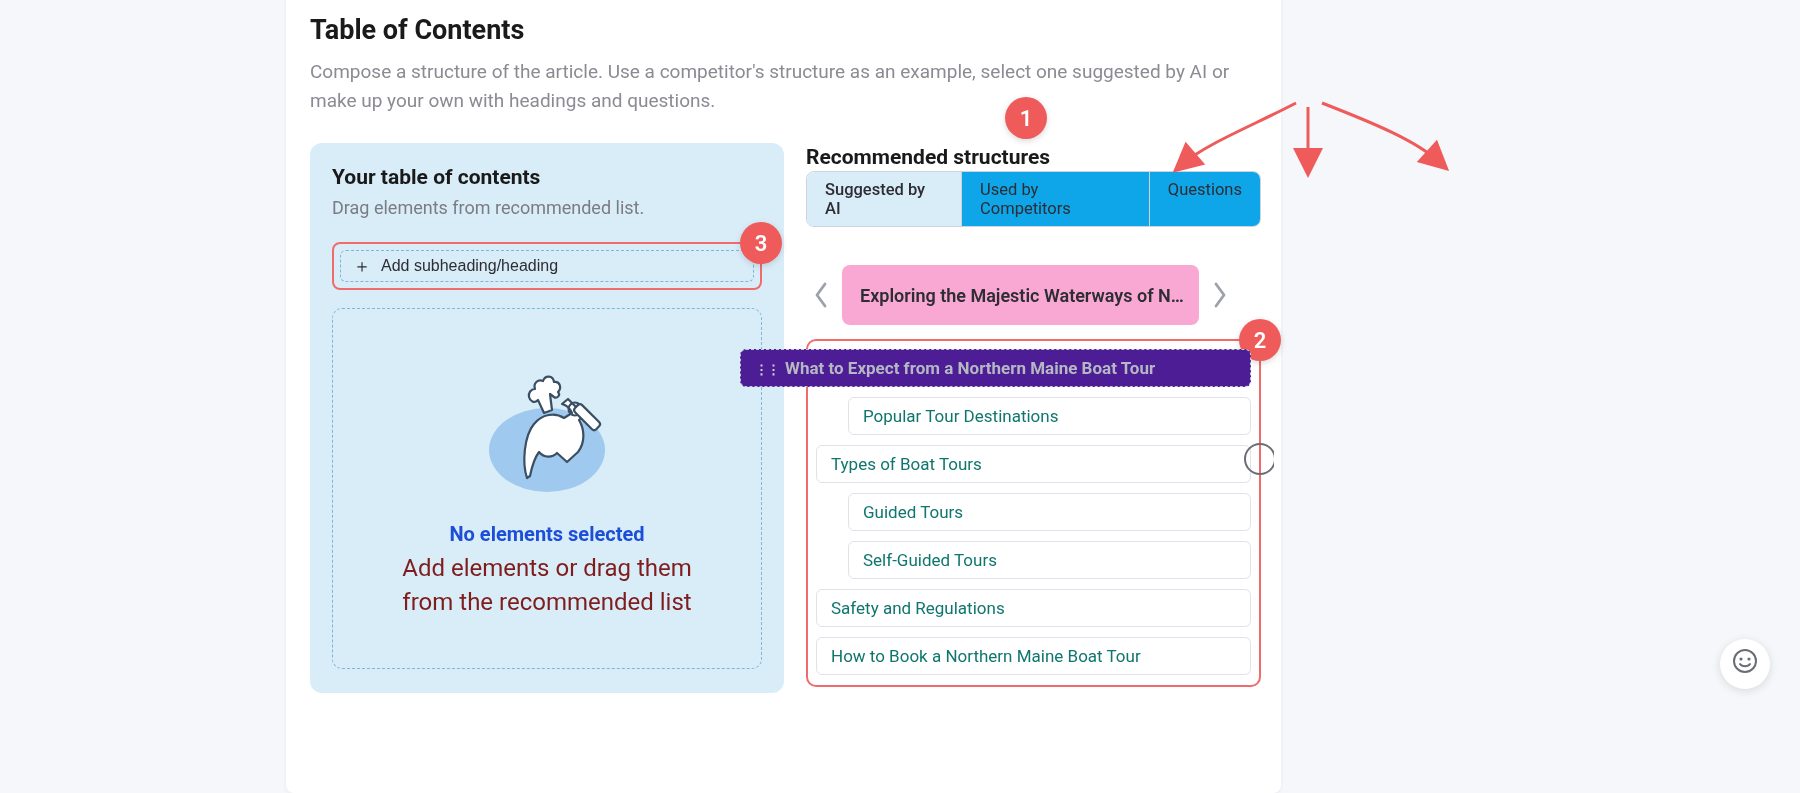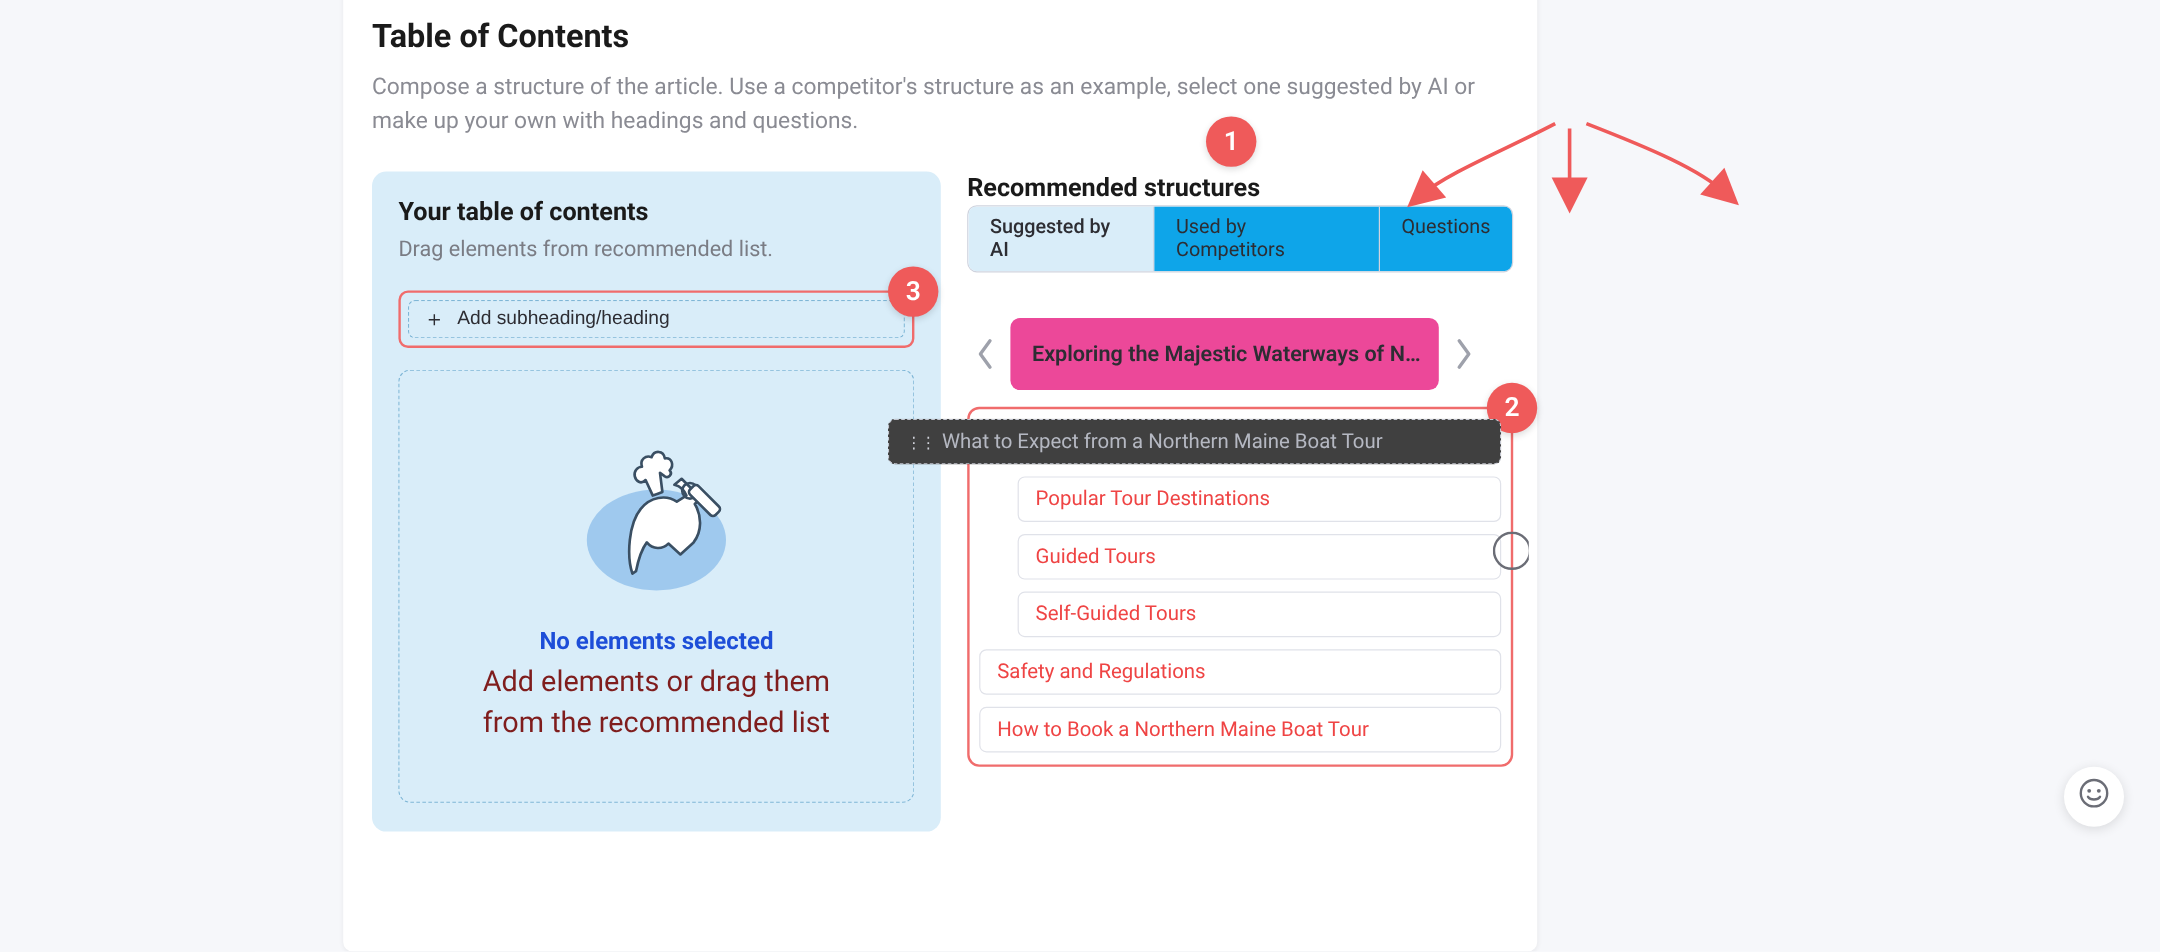--- a/index.html
+++ b/index.html
@@ -196,21 +196,21 @@
       align-items: center;
       justify-content: center;
       cursor: pointer;
       color: #9ea1ab;
       font-size: 26px;
     }
 
     .carousel-card {
       flex: 0 0 357px;
       height: 60px;
-      background: #ec4899;
+      background: #f9a8d4;
       border-radius: 8px;
       display: flex;
       align-items: center;
       padding: 0 18px;
       font-size: 18px;
       font-weight: 600;
       color: #2d2d33;
       white-space: nowrap;
       overflow: hidden;
       text-overflow: ellipsis;
@@ -223,34 +223,35 @@
       padding: 8px 8px 10px 8px;
       position: relative;
       width: 455px;
     }
 
     .struct-item {
       border: 1px solid #e0e2e9;
       border-radius: 6px;
       padding: 8px 14px;
       font-size: 17px;
-      color: #ef4444;
+      color: #0f766e;
       background: #fff;
       cursor: grab;
       margin-bottom: 10px;
     }
     .struct-item:last-child { margin-bottom: 0; }
 
     .struct-item.dragging {
       border: 1.5px dashed #c3c6d0;
       color: #b5b8c2;
-      background: #404040;
+      background: #4c1d95;
       position: relative;
       left: -76px;
       width: calc(100% + 76px);
+      font-weight: bold;
     }
     .drag-handle {
       color: #d0d2da;
       margin-right: 6px;
       font-size: 13px;
       letter-spacing: -1px;
     }
 
     .struct-item.sub {
       margin-left: 32px;
@@ -368,20 +369,23 @@
 
         <div class="struct-box">
           <div class="badge" style="top:-22px; right:-22px;">2</div>
 
           <div class="struct-item dragging">
             <span class="drag-handle">⋮⋮</span><span>What to Expect from a Northern Maine Boat Tour</span>
           </div>
           <div class="struct-item sub">
             <span>Popular Tour Destinations</span>
           </div>
+          <div class="struct-item">
+            <span>Types of Boat Tours</span>
+          </div>
           <div class="struct-item sub">
             <span>Guided Tours</span>
           </div>
           <div class="struct-item sub">
             <span>Self-Guided Tours</span>
           </div>
           <div class="struct-item">
             <span>Safety and Regulations</span>
           </div>
           <div class="struct-item">

